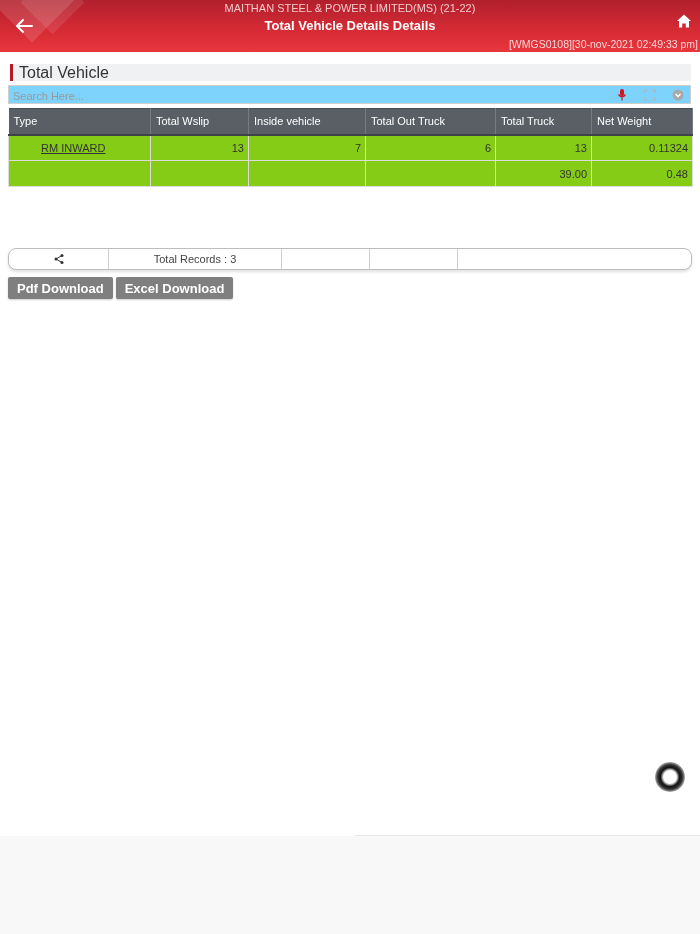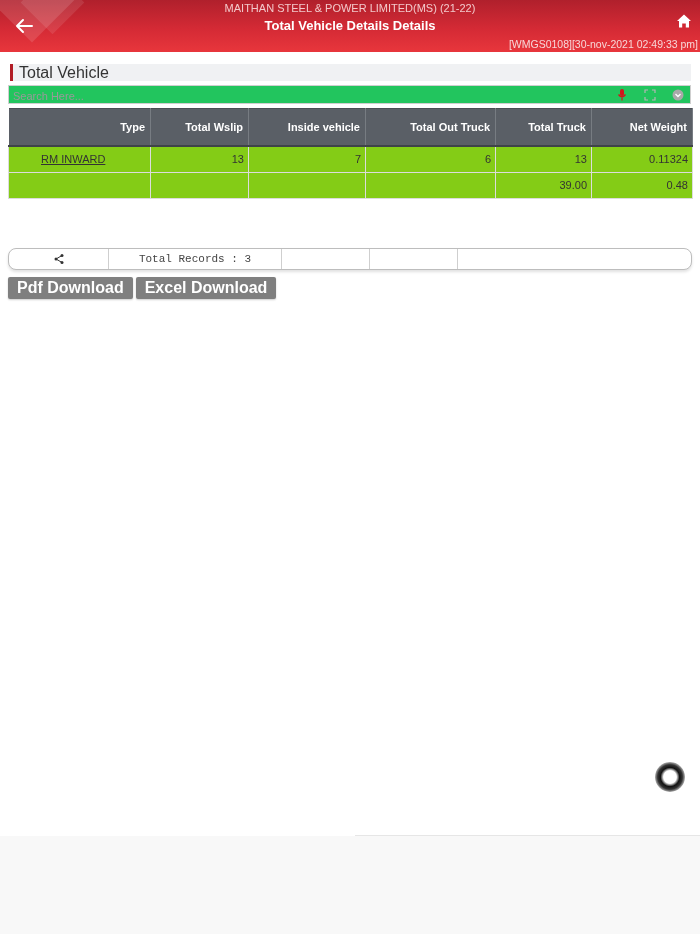--- a/index.html
+++ b/index.html
@@ -17,44 +17,44 @@
   .title { position: absolute; left: 0; width: 700px; top: 18px; text-align: center;
     color: #ffffff; font-size: 13px; font-weight: bold; }
   .home-btn { position: absolute; right: 8px; top: 13px; width: 16px; height: 16px; cursor: pointer; }
   .stamp { position: absolute; right: 2px; top: 38px; color: #f7d7d8; font-size: 10.5px; }
 
   .section-label { position: absolute; left: 10px; top: 64px; width: 681px; height: 17px;
     background: #f0f1f3; border-left: 3px solid #b11c25; font-size: 16px; color: #333;
     padding-left: 6px; line-height: 17px; }
 
   .search { position: absolute; left: 8px; top: 85px; width: 683px; height: 19px;
-    border: 1px solid #cfcfcf; background: #22c55e; }
+    border: 1px solid #cfcfcf; background: #7dd3fc; }
   .search input { border: none; outline: none; width: 580px; height: 17px; font-size: 11px;
     padding-left: 4px; color: #444; font-family: "Liberation Sans", sans-serif; background: transparent; }
   .search input::placeholder { color: #999; }
   .search .ic { position: absolute; top: 2px; width: 14px; height: 14px; cursor: pointer; }
 
   table.grid { position: absolute; left: 8px; top: 108px; width: 684px; border-collapse: collapse;
     font-size: 11px; table-layout: fixed; }
-  table.grid th { background: #5a5f66; color: #fff; text-align: right; font-weight: bold;
-    height: 26px; padding: 12px 5px; border-right: 1px solid #777c82; border-top: 1px solid #4a4e53; border-bottom: 2px solid #3f4348; }
+  table.grid th { background: #5a5f66; color: #fff; text-align: left; font-weight: normal;
+    height: 26px; padding: 0 5px; border-right: 1px solid #777c82; border-top: 1px solid #4a4e53; border-bottom: 2px solid #3f4348; }
   table.grid td { height: 26px; padding: 0 4px; border: 1px solid #dcdcdc; color: #333; }
   table.grid td.num { text-align: right; }
   table.grid tr.odd td { background: #ffffff; }
   table.grid tr.even td { background: #84cc16; padding-left: 32px; }
   table.grid td a { color: #333; text-decoration: underline; cursor: pointer; }
 
   .pager { position: absolute; left: 8px; top: 248px; width: 684px; height: 22px;
     border: 1px solid #bdbdbd; border-radius: 8px; background: #fff; display: flex;
     box-shadow: 0 2px 3px rgba(0,0,0,0.12); font-size: 11px; color: #444; overflow: hidden; }
-  .pager > div { border-right: 1px solid #cfcfcf; display: flex; align-items: center; justify-content: center; font-family: Liberation Mono, monospace; }
+  .pager > div { border-right: 1px solid #cfcfcf; display: flex; align-items: center; justify-content: center; }
   .pager > div:last-child { border-right: none; }
 
   .btns { position: absolute; left: 8px; top: 277px; display: flex; gap: 3px; }
-  .btns button { background: #7f7f7f; color: #fff; font-weight: bold; font-size: 16px;
+  .btns button { background: #7f7f7f; color: #fff; font-weight: bold; font-size: 13px;
     border: none; border-radius: 2px; height: 22px; padding: 0 9px; cursor: pointer;
     font-family: "Liberation Sans", sans-serif; box-shadow: 0 1px 2px rgba(0,0,0,0.2); }
 
   .fab { position: absolute; left: 655px; top: 762px; width: 30px; height: 30px; border-radius: 50%;
     background: radial-gradient(circle, #ffffff 0 30%, #111 45%, #333 58%, rgba(0,0,0,0.15) 75%, rgba(0,0,0,0) 100%);
     cursor: pointer; }
 
   .footer { position: absolute; left: 0; top: 836px; width: 700px; height: 98px; background: #f8f8f8; }
   .footer-line { position: absolute; left: 355px; top: 835px; width: 345px; height: 1px; background: #e6e6e6; }
 </style>

